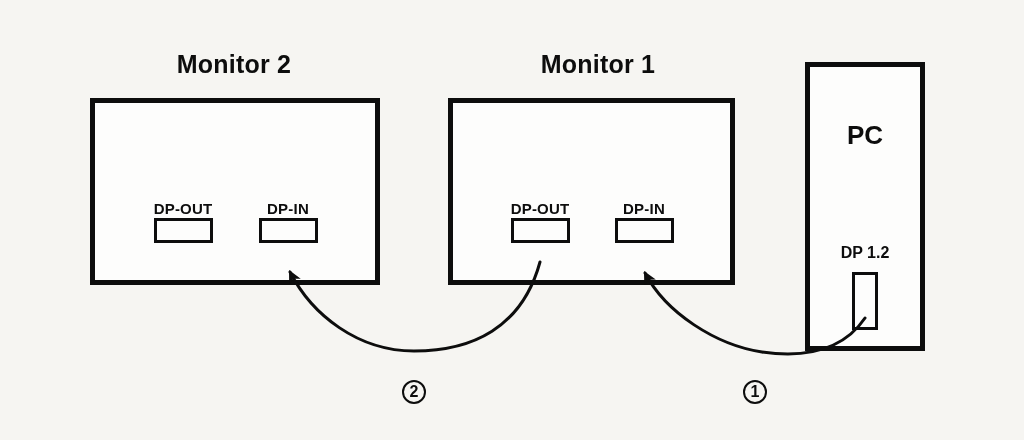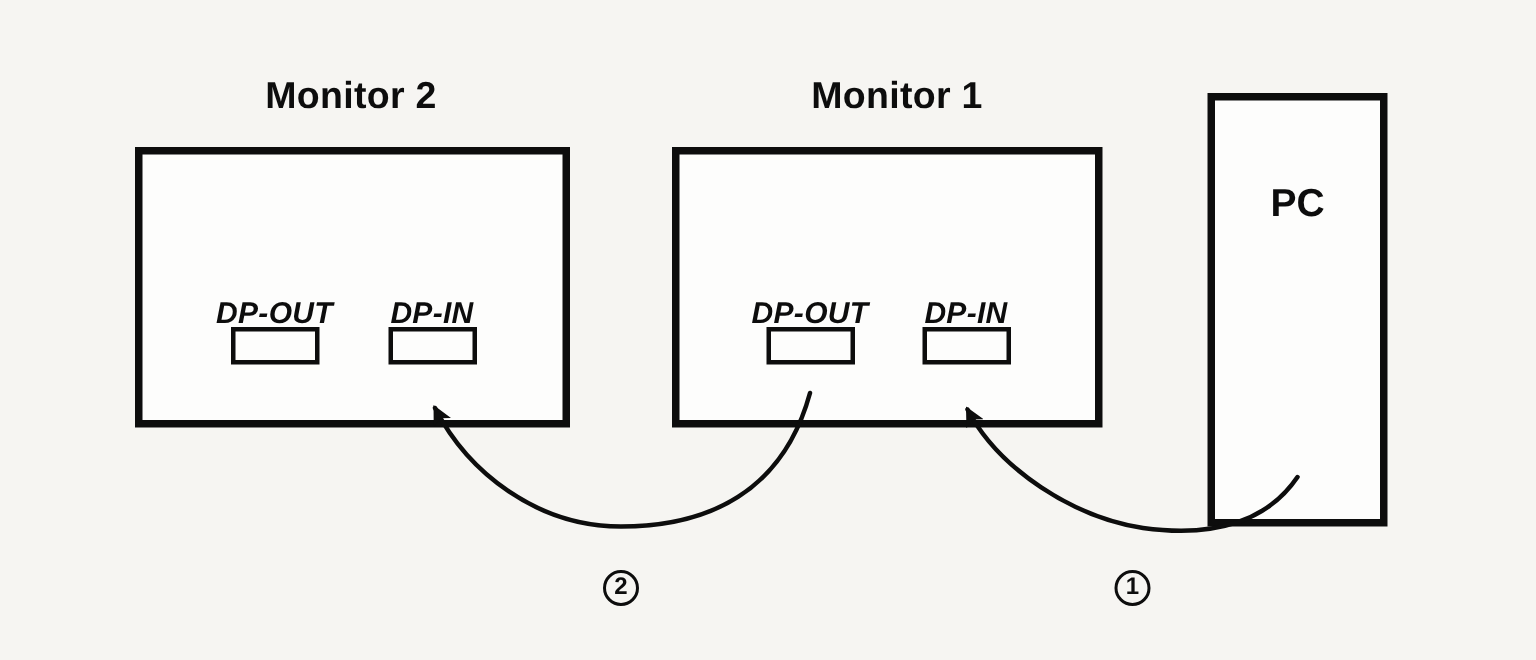--- a/index.html
+++ b/index.html
@@ -32,26 +32,25 @@
     border: 5px solid #0d0d0d;
     background: #fdfdfc;
   }
   .port-group {
     position: absolute;
     width: 90px;
     text-align: center;
   }
   .port-label {
     display: block;
-    font-size: 20px;
+    font-size: 15px;
     font-weight: bold;
     letter-spacing: 0.2px;
     line-height: 18px;
     white-space: nowrap;
-    font-style: italic;
   }
   .port-socket {
     display: block;
     margin: 0 auto;
     width: 59px;
     height: 25px;
     border: 3px solid #0d0d0d;
     background: #fdfdfc;
   }
   .pc-title {
@@ -131,20 +130,24 @@
       <span class="port-socket"></span>
     </div>
     <div class="port-group" style="left:146px; top:97px;">
       <span class="port-label">DP-IN</span>
       <span class="port-socket"></span>
     </div>
   </div>
 
   <div class="device-box" style="left:805px; top:46px; width:120px; height:289px;margin-top:16px;">
     <div class="pc-title">PC</div>
+    <div class="pc-port-group">
+      <span class="pc-port-label">DP 1.2</span>
+      <span class="pc-port-socket"></span>
+    </div>
   </div>
 
   <svg class="cables-layer" viewBox="0 0 1024 440">
     <defs>
       <marker id="arrow" viewBox="0 0 12 12" refX="10" refY="6" markerWidth="13" markerHeight="13" orient="auto" markerUnits="userSpaceOnUse">
         <path d="M0,0 L12,6 L0,12 L3,6 Z" fill="#0d0d0d"></path>
       </marker>
     </defs>
 
     <path d="M 865 318 C 846 346, 812 359, 762 352 C 716 345, 666 313, 645 273" fill="none" stroke="#0d0d0d" stroke-width="3" stroke-linecap="round" marker-end="url(#arrow)"></path>

